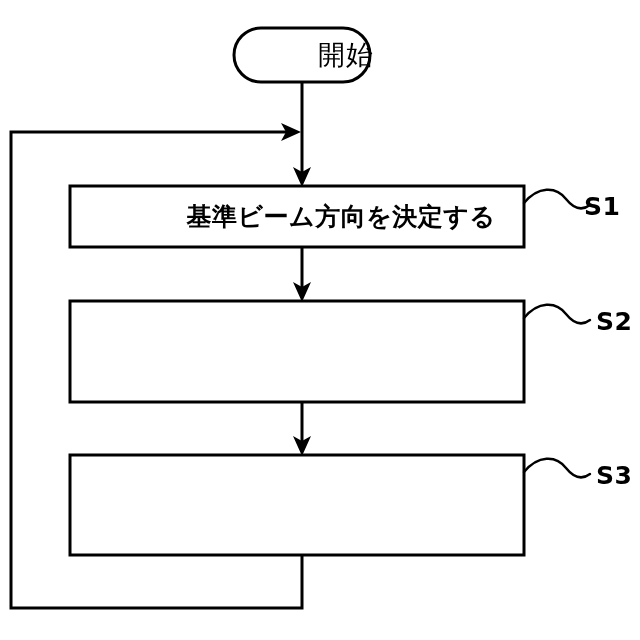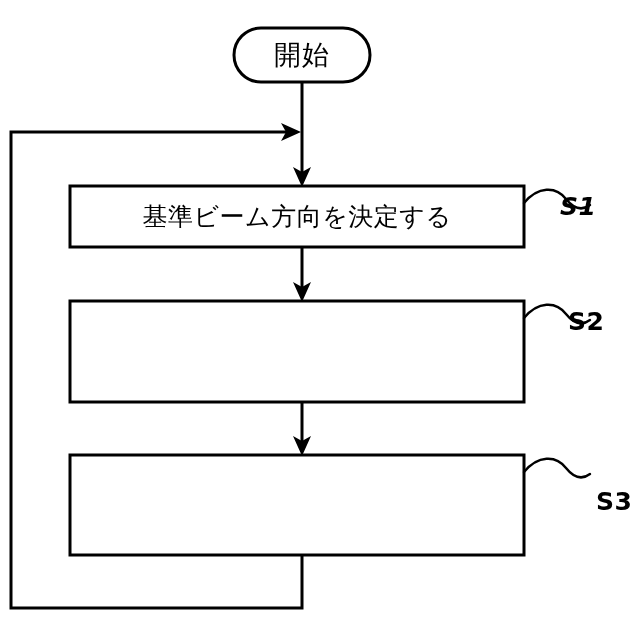--- a/index.html
+++ b/index.html
@@ -24,47 +24,48 @@
   }
   .node-label {
     position: absolute;
     display: flex;
     align-items: center;
     justify-content: center;
     text-align: center;
     color: #000000;
     pointer-events: none;
     white-space: pre-line;
+    padding-left: 44px;
   }
   .start-label {
     left: 234px;
     top: 28px;
     width: 136px;
     height: 54px;
     font-size: 27px;
     letter-spacing: 1px;
   }
   .proc-label {
     font-size: 25px;
     line-height: 1.28;
     letter-spacing: 0.5px;
   }
-  .proc1-label { left: 70px; top: 186px;  width: 454px; height: 61px; }
+  .proc1-label { left: 70px; top: 186px;  width: 454px; height: 61px; font-weight: bold; }
   .proc2-label { left: 70px; top: 301px;  width: 454px; height: 101px; }
   .proc3-label { left: 70px; top: 455px;  width: 454px; height: 100px; }
   .step-tag {
     position: absolute;
     font-size: 25px;
     font-weight: 600;
     color: #000000;
     letter-spacing: 0.5px;
   }
-  .step-tag-s1 { left: 560px; top: 192px; font-style: italic; }
-  .step-tag-s2 { left: 568px; top: 307px; }
-  .step-tag-s3 { left: 596px; top: 461px; margin-top: 26px; }
+  .step-tag-s1 { left: 584px; top: 192px; }
+  .step-tag-s2 { left: 596px; top: 307px; }
+  .step-tag-s3 { left: 596px; top: 461px; }
 </style>
 </head>
 <body>
 
 <div id="canvas">
 
   <svg id="flow-svg" viewBox="0 0 640 640">
 
     <rect x="234" y="28" width="136" height="54" rx="27" ry="27" fill="#ffffff" stroke="#000000" stroke-width="3"></rect>
 

